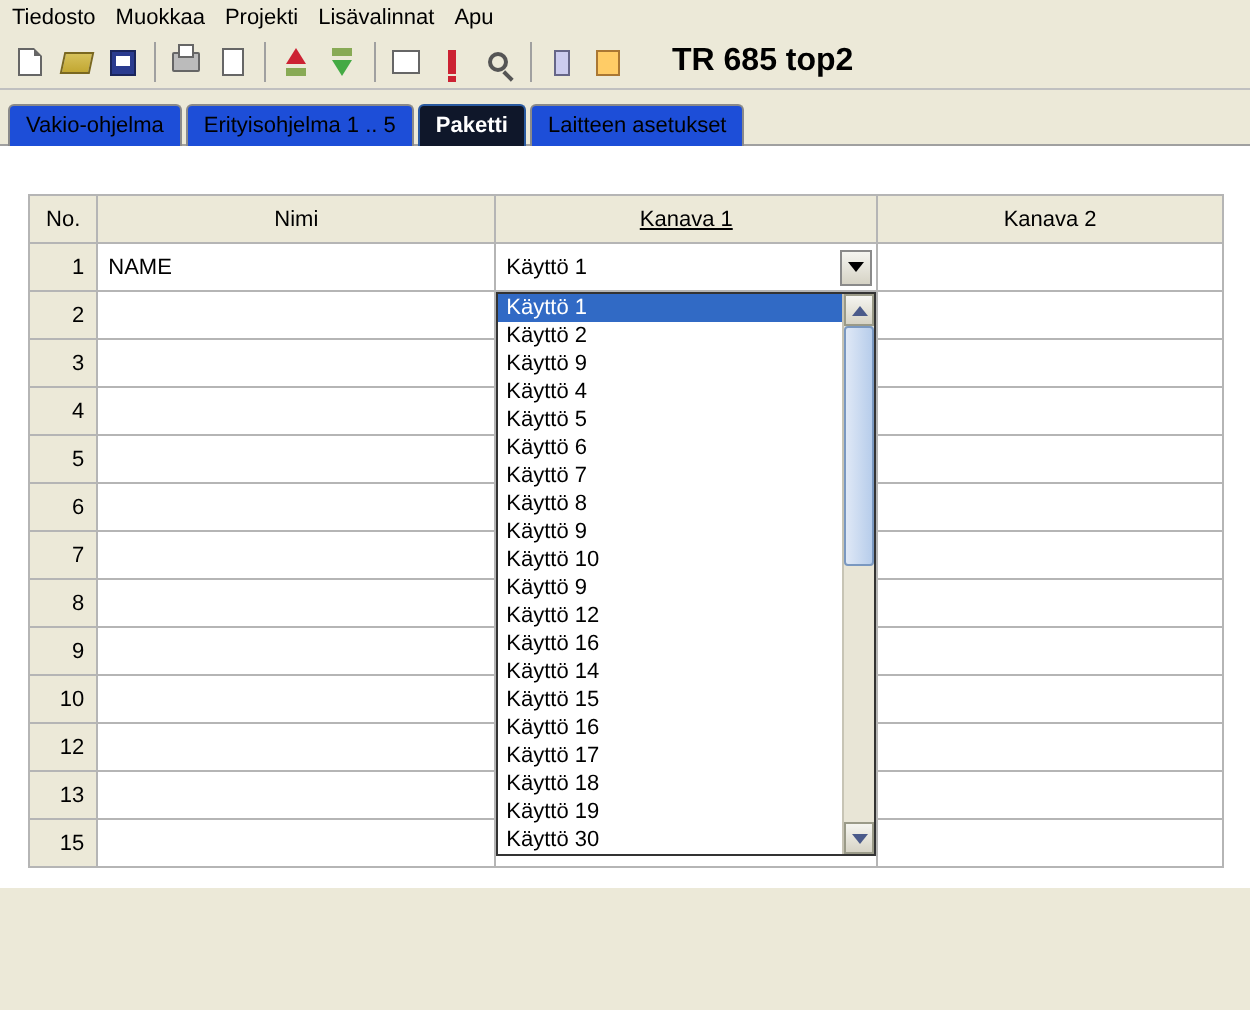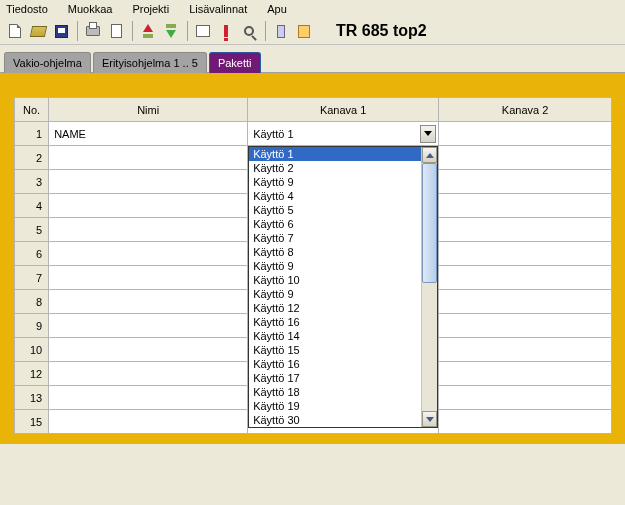--- a/index.html
+++ b/index.html
@@ -7,21 +7,21 @@
     margin: 0; padding: 0;
     font-family: Tahoma, Arial, sans-serif;
     font-size: 11px;
     background: #ece9d8;
     color: #000;
     width: 625px;
   }
   
   .menubar {
     display: flex;
-    gap: 20px;
+    gap: 10px;
     padding: 3px 6px;
     background: #ece9d8;
   }
   .menubar span { cursor: default; }
   
   .toolbar {
     display: flex;
     align-items: center;
     padding: 2px 4px;
     background: #ece9d8;
@@ -70,36 +70,36 @@
     display:flex;
     align-items:flex-end;
     padding: 6px 4px 0 4px;
     background:#ece9d8;
     border-bottom:1px solid #a0a0a0;
   }
   .tab {
     padding:4px 8px;
     border:1px solid #8a8a8a;
     border-bottom:none;
-    background:#a3a3a3;
+    background:#1d4ed8;
     margin-right:2px;
     border-radius:3px 3px 0 0;
     position:relative;
     top:1px;
   }
   .tab.active {
-    background:#701a75;
+    background:#0f172a;
     color:#fff;
-    font-weight:normal;
+    font-weight:bold;
     border-color:#2a5aa0;
   }
   
   .grid-wrap {
     padding: 24px 10px 10px 14px;
-    background:#eab308;
+    background:#ffffff;
   }
   table.grid {
     border-collapse:collapse;
     background:#fff;
     width:598px;
   }
   .grid th, .grid td {
     border:1px solid #b5b5b5;
     height:24px;
     padding:0 5px;
@@ -111,21 +111,21 @@
     text-align:center;
   }
   .grid .rownum {
     background:#ece9d8;
     text-align:right;
     width:32px;
     padding-right:6px;
   }
   .col-no   { width:34px; }
   .col-name { width:198px; }
-  .col-k1   { width:190px; }
+  .col-k1   { width:190px;text-decoration:underline; }
   .col-k2   { width:172px; }
   
   .dd-cell { position:relative; padding:0 !important;margin-left:29px; }
   .dd-closed {
     display:flex; align-items:center; justify-content:space-between;
     height:100%; padding:0 2px 0 5px;
     background:#fff;
   }
   .dd-btn {
     width:16px; height:18px;
@@ -234,20 +234,21 @@
   <div class="tb-btn">
       <div class="i-calc2"></div>
     </div>
   <div class="tb-title">TR 685 top2</div>
 </div>
 
 <div class="tabrow">
   <div class="tab">Vakio-ohjelma</div>
   <div class="tab">Erityisohjelma 1 .. 5</div>
   <div class="tab active">Paketti</div>
+  <div class="tab">Laitteen asetukset</div>
 </div>
 
 <div class="grid-wrap">
   <table class="grid">
     <thead>
       <tr>
         <th class="col-no">No.</th>
         <th class="col-name">Nimi</th>
         <th class="col-k1">Kanava 1</th>
         <th class="col-k2">Kanava 2</th>

